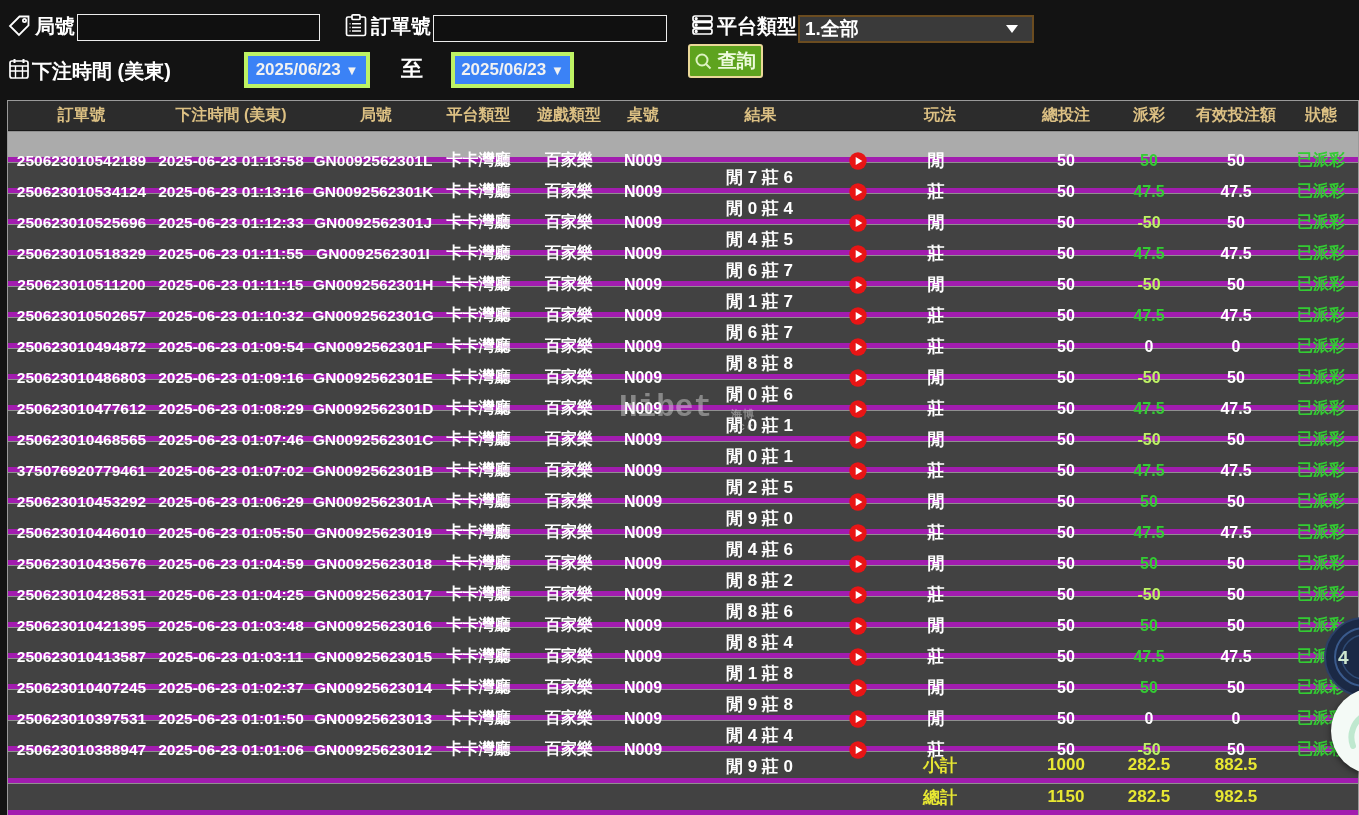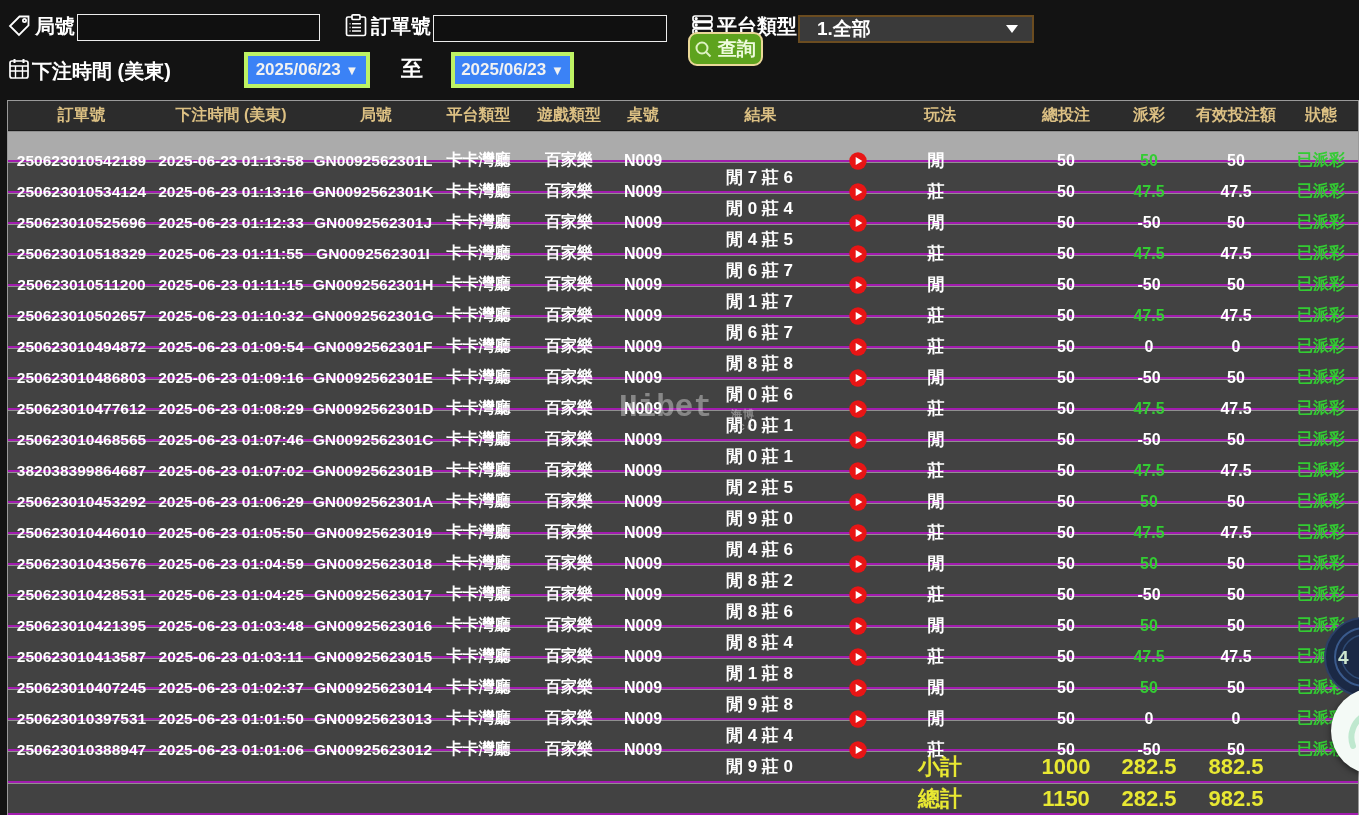--- a/index.html
+++ b/index.html
@@ -6,32 +6,32 @@
  font-family:"Liberation Sans",sans-serif;font-weight:bold;}
 .abs{position:absolute;}
 .lbl{color:#fff;font-size:20px;white-space:nowrap;}
 .inp{background:#101010;border:1.5px solid #ececec;}
 .sel{background:#3a3a3a;border:2px solid #6b4c20;color:#fff;}
 .dbtn{background:#3b82f6;border:4px solid #bef264;color:#f2f2f2;font-size:17px;
  display:flex;align-items:center;justify-content:center;white-space:nowrap;}
 .tbl{position:absolute;left:7px;top:100px;width:1350px;border-left:1px solid #9a9a9a;border-right:1px solid #9a9a9a;}
 .row{display:grid;grid-template-columns:147px 152px 132px 79px 102px 46px 181px 21px 144px 108px 58px 116px 54px 10px;
  align-items:center;height:31px;box-sizing:border-box;background:#424242;
- border-top:1px solid #909090;border-bottom:2px solid #a21caf;color:#fff;font-size:16px;}
+ border-top:1px solid #909090;border-bottom:5px solid #a21caf;color:#fff;font-size:16px;}
 .row>div{text-align:center;white-space:nowrap;}
 .row>div:nth-child(1),.row>div:nth-child(2),.row>div:nth-child(3){font-size:15.5px;}
 .hrow>div:nth-child(1),.hrow>div:nth-child(2),.hrow>div:nth-child(3){font-size:16px;}
 .hrow{background:#2c2c2c;color:#dcc083;border-top:1px solid #9a9a9a;border-bottom:1px solid #1a1a1a;}
 .sel1{background:#ababab;}
 .res{font-size:17px;transform:translateX(3px);margin-top:34px;}
 .pt{font-size:17px;transform:translateX(-4px);}
 .grn{color:#33cc33;}
-.red{color:#ffffff;}
+.red{color:#bef264;}
 .stat{color:#33cc33;}
-.sum{height:32px;color:#e8e832;font-size:22px;}
+.sum{height:32px;color:#e8e832;font-size:17px;}
 .pico{display:block;margin:0 auto;}
 .wm{position:absolute;left:619px;top:390px;color:rgba(230,230,230,0.42);white-space:nowrap;font-family:Liberation Mono, monospace;}
 </style></head>
 <body>
 
 <svg class="abs" style="left:8px;top:15px" width="22" height="22" viewBox="0 0 22 22" fill="none" stroke="#fff" stroke-width="1.8">
     <path d="M11.5 1.5 L20.5 1.5 L20.5 10.5 L11 20 L2 11 Z" transform="rotate(0)"></path>
     <circle cx="16.5" cy="5.5" r="1.6"></circle>
   </svg>
 <div class="abs lbl" style="left:35px;top:13px">局號</div>
@@ -47,35 +47,35 @@
 <svg class="abs" style="left:692px;top:15px" width="21" height="20" viewBox="0 0 21 20" fill="none" stroke="#fff" stroke-width="1.7">
     <rect x="1" y="1" width="19" height="5.2" rx="2"></rect>
     <rect x="1" y="7.4" width="19" height="5.2" rx="2"></rect>
     <rect x="1" y="13.8" width="19" height="5.2" rx="2"></rect>
     <circle cx="4.2" cy="3.6" r="0.8" fill="#fff"></circle>
     <circle cx="4.2" cy="10" r="0.8" fill="#fff"></circle>
     <circle cx="4.2" cy="16.4" r="0.8" fill="#fff"></circle>
   </svg>
 <div class="abs lbl" style="left:717px;top:13px">平台類型</div>
 <div class="abs sel" style="left:798px;top:15px;width:232px;height:24px;font-size:19px;line-height:24px;padding-left:0">
- <span style="padding-left:17px">1.全部</span>
+ <span style="padding-left:5px">1.全部</span>
  <span style="position:absolute;right:14px;top:8px;width:0;height:0;border-left:6px solid transparent;border-right:6px solid transparent;border-top:8px solid #fff"></span>
 </div>
 
 <svg class="abs" style="left:9px;top:58px" width="20" height="21" viewBox="0 0 20 21" fill="none" stroke="#fff" stroke-width="1.7">
     <rect x="1" y="3" width="18" height="17" rx="2"></rect>
     <path d="M5.5 1 v4 M14.5 1 v4" stroke-width="2"></path>
     <path d="M1 8 h18 M1 13 h18" stroke-width="1.4"></path>
     <path d="M6.5 8 v12 M13.5 8 v12" stroke-width="1.4"></path>
   </svg>
 <div class="abs lbl" style="left:32px;top:58px">下注時間 (美東)</div>
 <div class="abs dbtn" style="left:244px;top:52px;width:118px;height:28px">2025/06/23&nbsp;<span style="font-size:13px">▼</span></div>
 <div class="abs lbl" style="left:401px;top:54px;font-size:22px">至</div>
 <div class="abs dbtn" style="left:451px;top:52px;width:115px;height:28px">2025/06/23&nbsp;<span style="font-size:13px">▼</span></div>
-<div class="abs" style="left:688px;top:32px;width:71px;height:30px;background:#5ea31e;border:2px solid #ead898;border-radius:9px;display:flex;align-items:center;justify-content:center;color:#edfadc;font-size:19px">
+<div class="abs" style="left:688px;top:44px;width:71px;height:30px;background:#5ea31e;border:2px solid #ead898;border-radius:3px;display:flex;align-items:center;justify-content:center;color:#edfadc;font-size:19px">
 <svg width="17" height="17" viewBox="0 0 17 17" fill="none" stroke="#ddf2c2" stroke-width="2">
       <circle cx="7" cy="7" r="5.5"></circle>
       <path d="M11 11 L15.5 15.5"></path>
     </svg>&nbsp;查詢</div>
 
 <div class="tbl">
 <div class="row hrow">
       <div>訂單號</div>
       <div>下注時間 (美東)</div>
       <div style="transform:translateX(3px)">局號</div>
@@ -295,21 +295,21 @@
         </svg>
       </div>
       <div class="pt">閒</div>
       <div>50</div>
       <div class="red">-50</div>
       <div>50</div>
       <div class="stat">已派彩</div>
       <div></div>
     </div>
 <div class="row">
-      <div>382038399864687</div>
+      <div>375076920779461</div>
       <div>2025-06-23 01:07:02</div>
       <div>GN0092562301B</div>
       <div>卡卡灣廳</div>
       <div>百家樂</div>
       <div>N009</div>
       <div class="res">閒 2 莊 5</div>
       <div>
         <svg class="pico" width="18" height="18" viewBox="0 0 18 18">
           <circle cx="9" cy="9" r="8.7" fill="#e81515"></circle>
           <polygon points="6.7,5 13.4,9 6.7,13" fill="#fff"></polygon>

